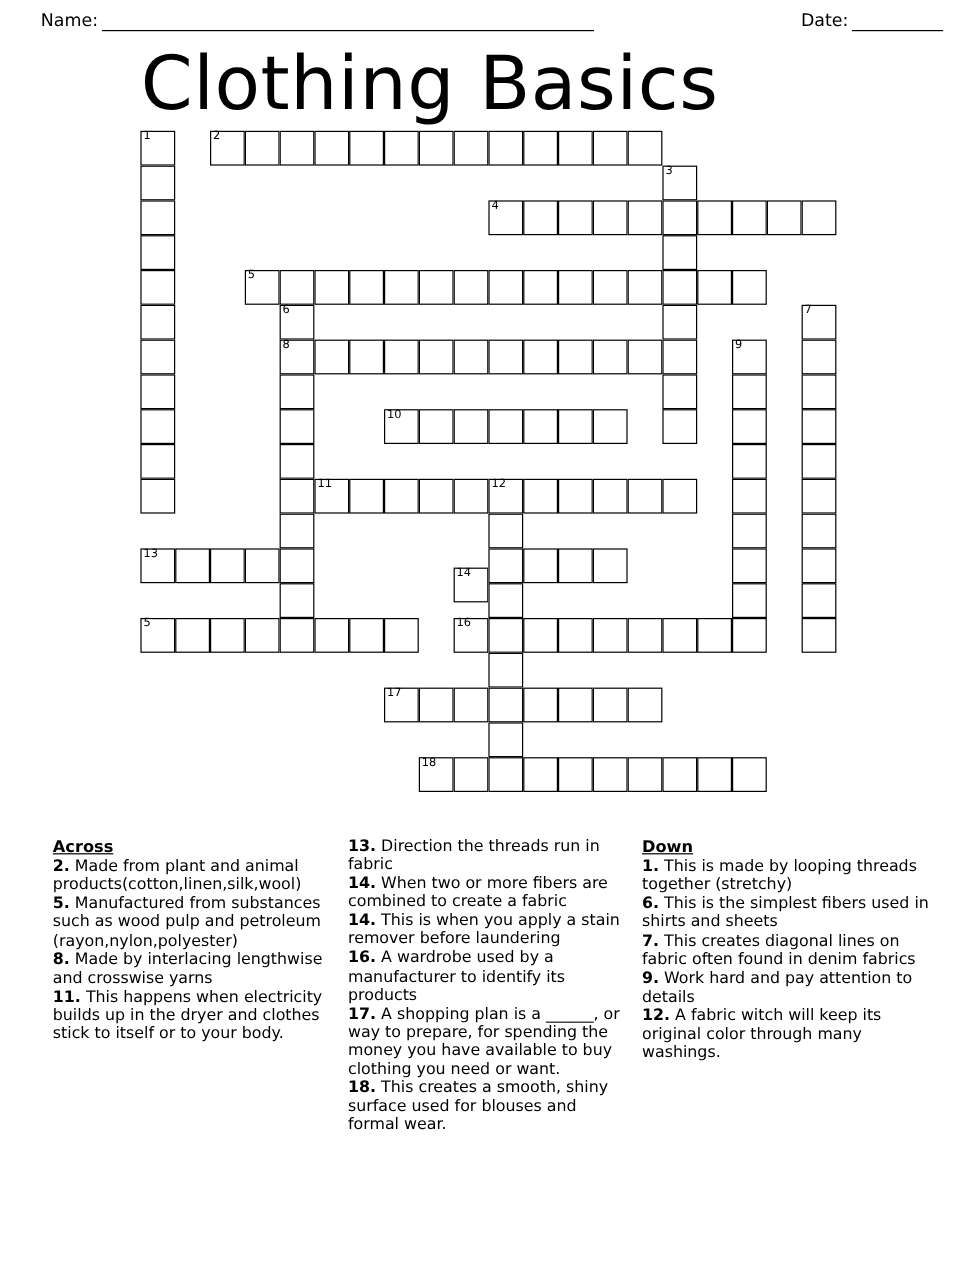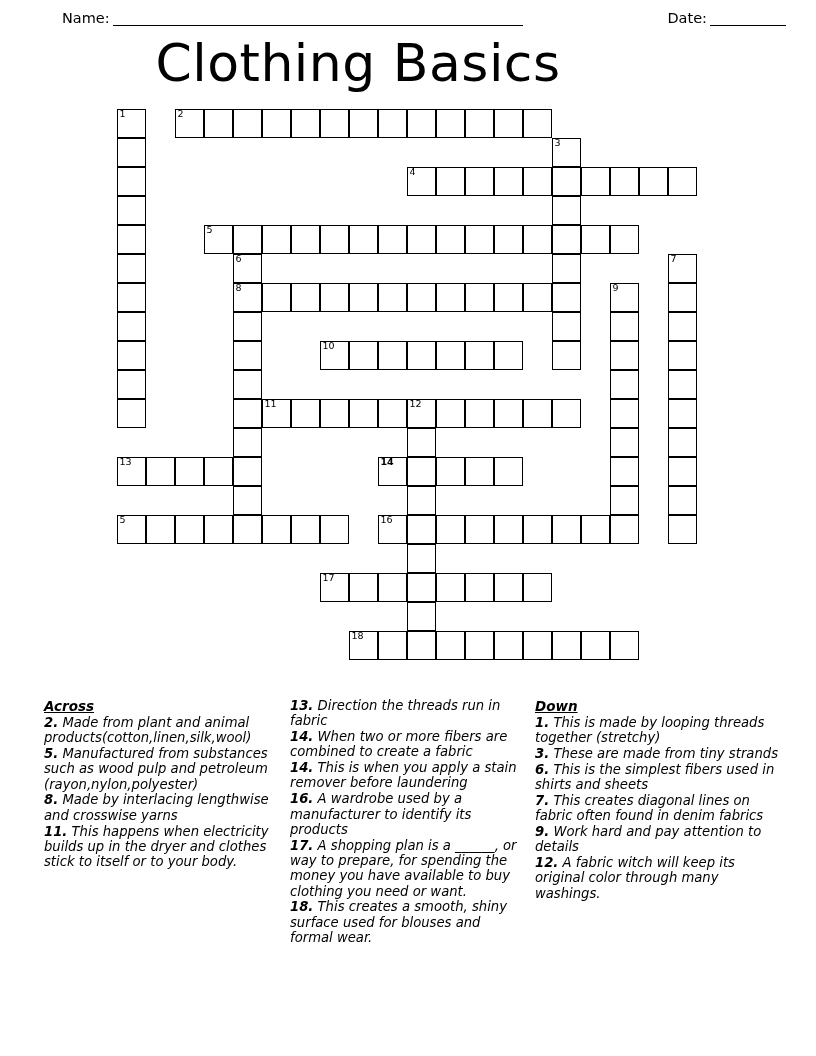--- a/index.html
+++ b/index.html
@@ -25,40 +25,39 @@
     height: 26px;
     display: flex;
     align-items: flex-end;
     padding: 0 30px 0 34px;
     box-sizing: border-box;
     font-size: 14.5px;
   }
   .hdr-label {
     white-space: nowrap;
     letter-spacing: 0px;
-    margin-left: 28px;
   }
   .hdr-rule {
     flex: 0 0 auto;
     border-bottom: 1px solid #000;
     height: 13px;
     margin-left: 3px;
   }
   .hdr-rule.name-rule { width: 410px; }
   .hdr-rule.date-rule { width: 76px; }
   .hdr-gap { flex: 1 1 auto; }
 
   
   .puzzle-title {
     position: absolute;
     left: 0;
     top: 33px;
     width: 716px;
     text-align: center;
-    font-size: 52px;
+    font-size: 62px;
     font-weight: 400;
     font-family: "DejaVu Sans", sans-serif;
     letter-spacing: 0.5px;
   }
 
   
   #grid-wrap {
     position: absolute;
     left: 117px;
     top: 109px;
@@ -84,21 +83,20 @@
   }
 
   
   #clues {
     position: absolute;
     left: 44px;
     top: 698px;
     width: 736px;
     display: flex;
     align-items: flex-start;
-    font-style: italic;
   }
   .clue-col {
     box-sizing: border-box;
   }
   .clue-col.col-a { width: 246px; padding-right: 12px; }
   .clue-col.col-b { width: 245px; padding-right: 12px; }
   .clue-col.col-c { width: 245px; }
 
   .clue-heading {
     font-size: 13.5px;
@@ -271,21 +269,21 @@
     <div class="xw-cell" style="left: 290px; top: 435px;"></div>
     <div class="xw-cell" style="left: 290px; top: 464px;"></div>
     <div class="xw-cell" style="left: 290px; top: 493px;"></div>
     <div class="xw-cell" style="left: 290px; top: 522px;"></div>
     <div class="xw-cell" style="left: 0px; top: 348px;">
       <span class="xw-num">13</span>
     </div>
     <div class="xw-cell" style="left: 29px; top: 348px;"></div>
     <div class="xw-cell" style="left: 58px; top: 348px;"></div>
     <div class="xw-cell" style="left: 87px; top: 348px;"></div>
-    <div class="xw-cell" style="left: 261px; top: 348px; font-weight: bold;">
+    <div class="xw-cell" style="left: 261px; top: 364px;">
       <span class="xw-num">14</span>
     </div>
     <div class="xw-cell" style="left: 319px; top: 348px;"></div>
     <div class="xw-cell" style="left: 348px; top: 348px;"></div>
     <div class="xw-cell" style="left: 377px; top: 348px;"></div>
     <div class="xw-cell" style="left: 0px; top: 406px;">
       <span class="xw-num">5</span>
     </div>
     <div class="xw-cell" style="left: 29px; top: 406px;"></div>
     <div class="xw-cell" style="left: 58px; top: 406px;"></div>
@@ -342,20 +340,19 @@
         <p class="clue-item"><b>14.</b><span> This is when you apply a stain remover before laundering</span></p>
         <p class="clue-item"><b>16.</b><span> A wardrobe used by a manufacturer to identify its products</span></p>
         <p class="clue-item"><b>17.</b><span> A shopping plan is a ______, or way to prepare, for spending the money you have available to buy clothing you need or want.</span></p>
         <p class="clue-item"><b>18.</b><span> This creates a smooth, shiny surface used for blouses and formal wear.</span></p>
       </div>
   </div>
   <div class="clue-col col-c">
     <div class="clue-heading">Down</div>
     <div id="down-col">
         <p class="clue-item"><b>1.</b><span> This is made by looping threads together (stretchy)</span></p>
-        <p class="clue-item"><b>3.</b><span> These are made from tiny strands</span></p>
         <p class="clue-item"><b>6.</b><span> This is the simplest fibers used in shirts and sheets</span></p>
         <p class="clue-item"><b>7.</b><span> This creates diagonal lines on fabric often found in denim fabrics</span></p>
         <p class="clue-item"><b>9.</b><span> Work hard and pay attention to details</span></p>
         <p class="clue-item"><b>12.</b><span> A fabric witch will keep its original color through many washings.</span></p>
       </div>
   </div>
 </div>
 
 </body></html>

